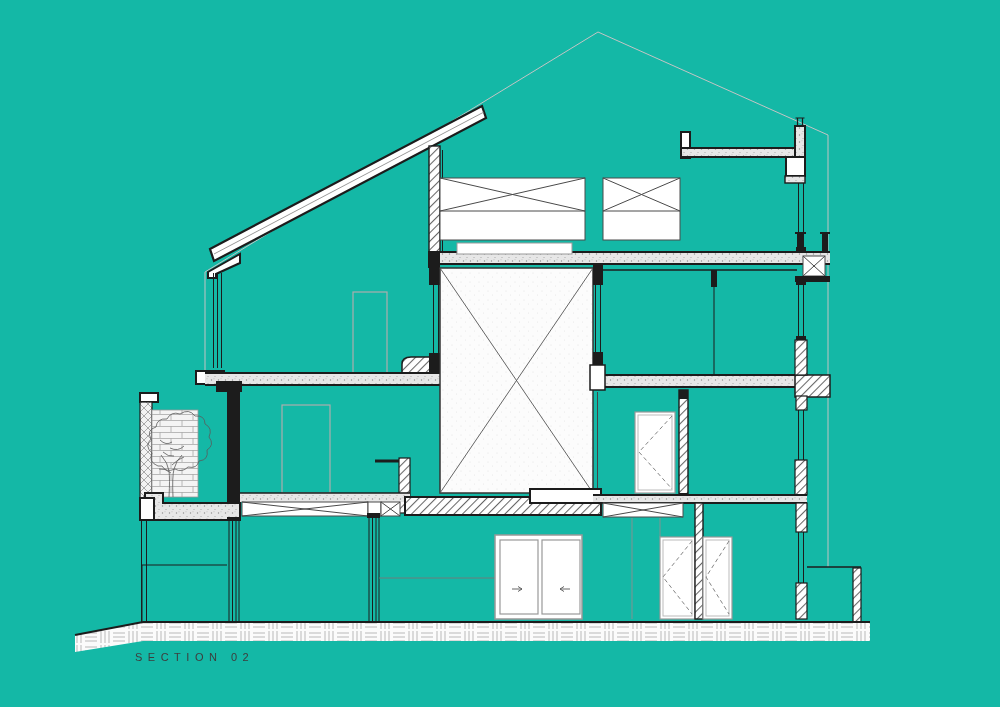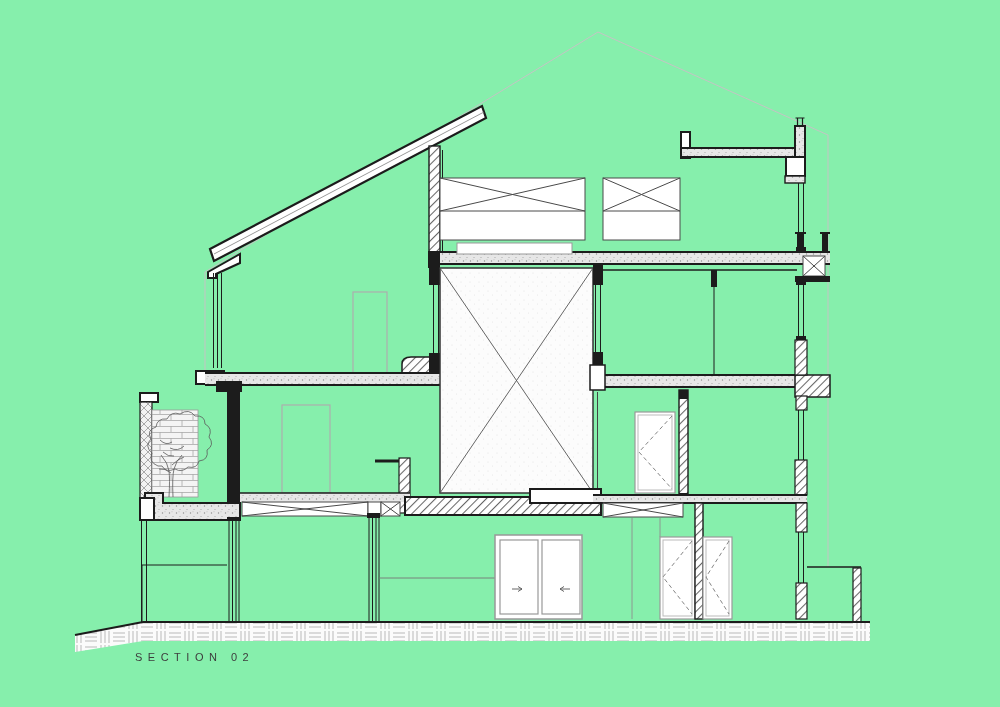--- a/index.html
+++ b/index.html
@@ -1,17 +1,17 @@
 <!DOCTYPE html>
 <html><head>
 <meta charset="utf-8">
 <title>SECTION 02</title>
 <style>
   html,body{margin:0;padding:0;background:#ffffff;}
-  .sheet{position:relative;width:1000px;height:707px;background:#86efac;overflow:hidden;
+  .sheet{position:relative;width:1000px;height:707px;background:#14b8a6;overflow:hidden;
          font-family:"Liberation Sans", sans-serif;}
   svg{position:absolute;left:0;top:0;}
   svg *{vector-effect:none;}
   .lbl{font-family:"Liberation Sans", sans-serif;font-size:11px;letter-spacing:5.5px;fill:#3d3d3d;}
 </style>
 </head>
 <body>
 
 <div class="sheet">
 <svg width="1000" height="707" viewBox="0 0 1000 707">

